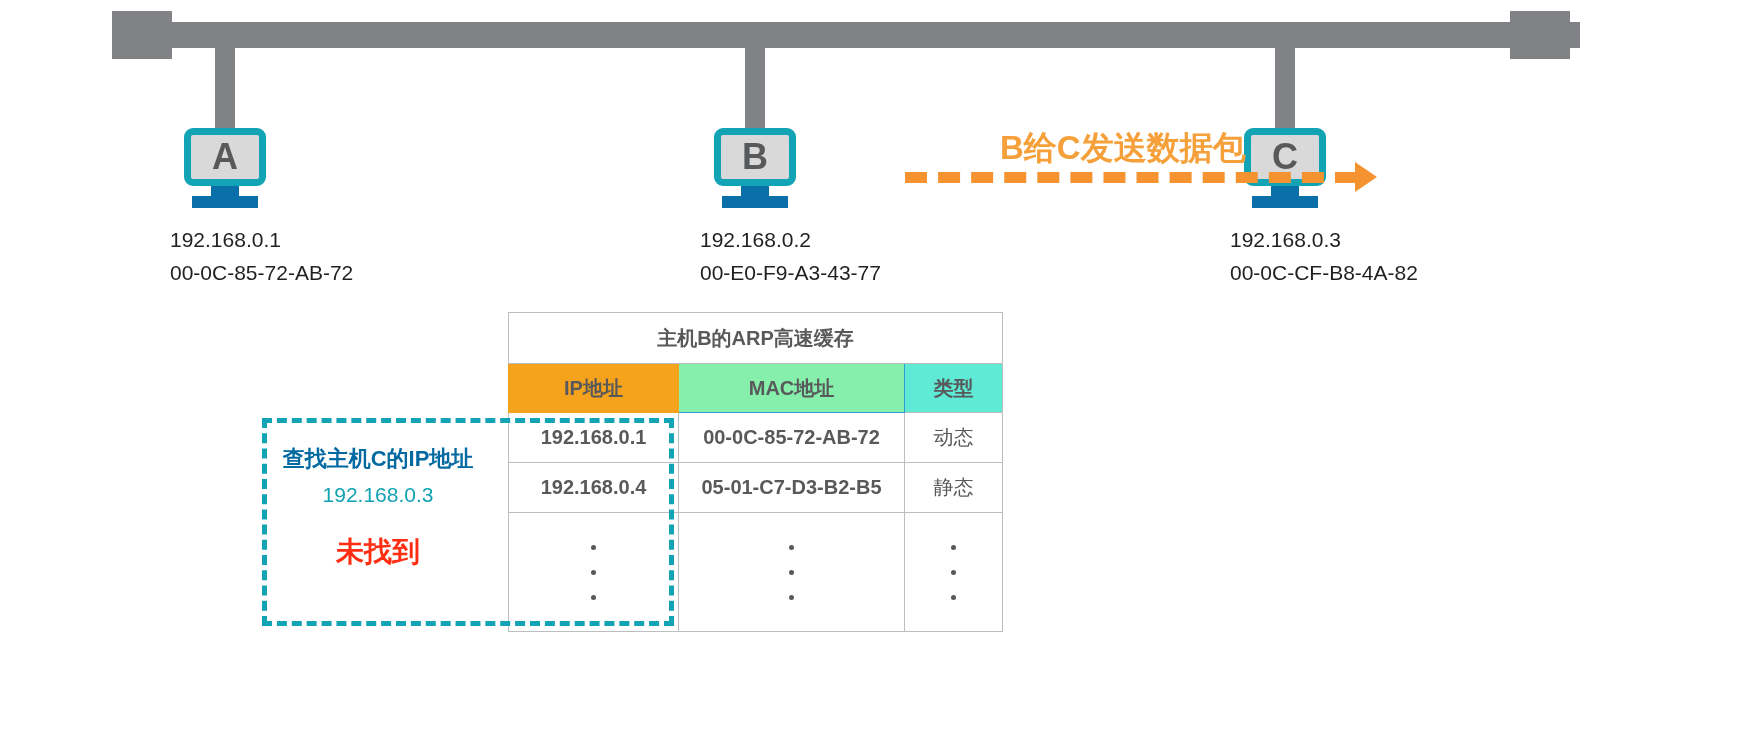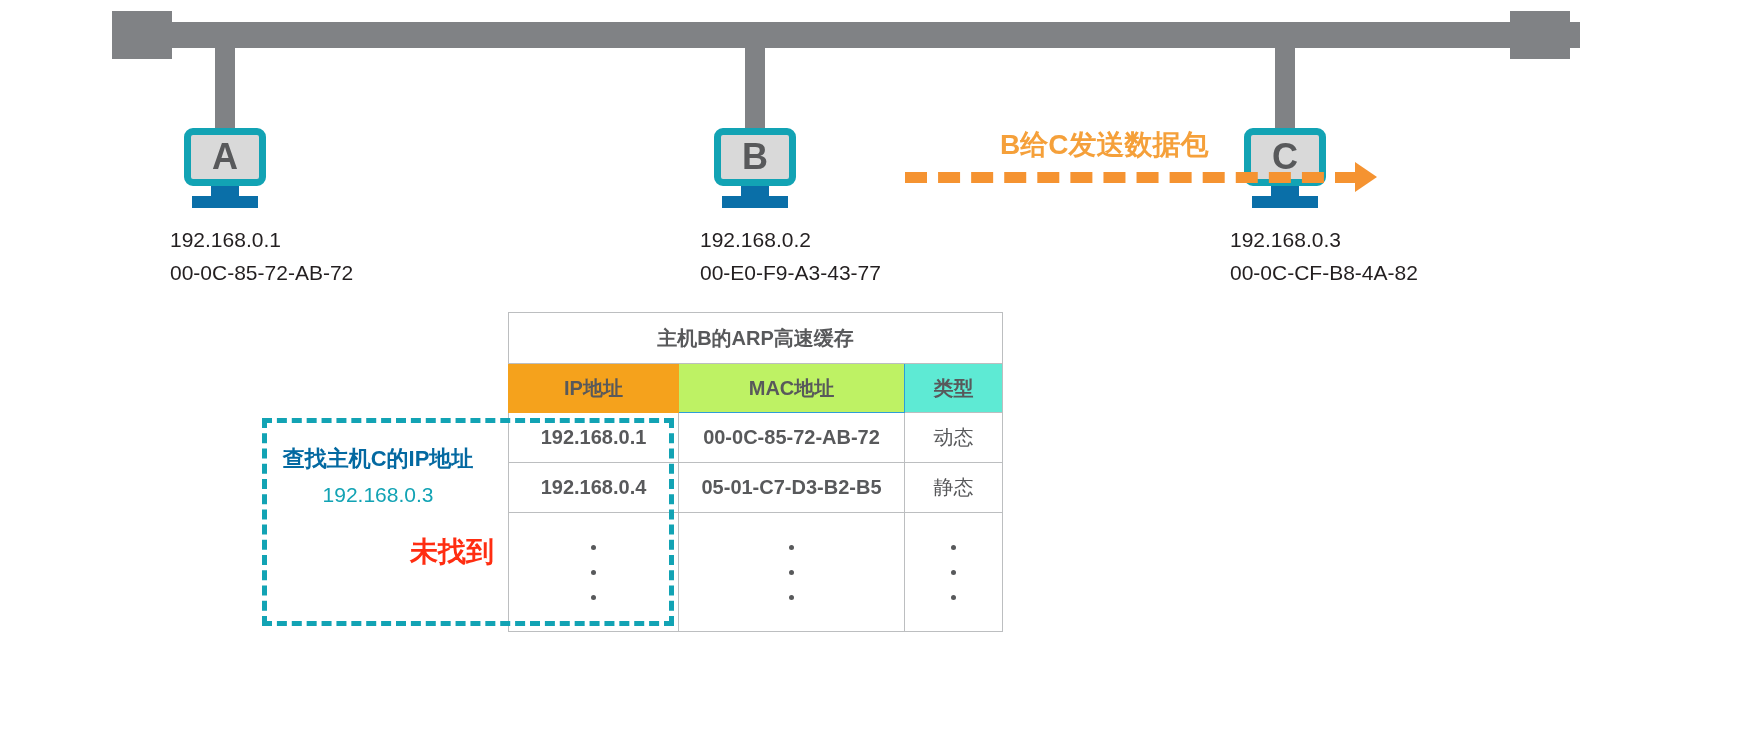--- a/index.html
+++ b/index.html
@@ -111,21 +111,21 @@
     position: absolute;
     width: 0;
     height: 0;
     border-top: 15px solid transparent;
     border-bottom: 15px solid transparent;
     border-left: 22px solid #F59331;
   }
   .packet-label {
     position: absolute;
     color: #F5A03A;
-    font-size: 28px;
+    font-size: 33px;
     font-weight: bold;
     white-space: nowrap;
   }
 
   
   .arp-table {
     position: absolute;
     left: 508px;
     top: 312px;
     border-collapse: collapse;
@@ -151,21 +151,21 @@
     color: #58595B;
     margin-left: 40px;
   }
   .hdr {
     height: 48px;
     font-size: 23px;
     font-weight: bold;
     color: #ffffff;
   }
   .hdr-ip   { background: #F5A21C; border-color: #F5A21C !important; margin-left: 16px; }
-  .hdr-mac  { background: #bef264; border-color: #2D9DD8 !important; }
+  .hdr-mac  { background: #86efac; border-color: #2D9DD8 !important; }
   .hdr-type { background: #5eead4; color: #58595B; }
   .data-row td { height: 49px; font-weight: bold; color: #58595B; }
   .data-row td.type-cell { font-weight: normal; }
   .ellipsis-cell {
     height: 118px;
     line-height: 1;
     padding: 0;
   }
   .dots {
     display: flex;
@@ -221,21 +221,20 @@
     padding-right: 180px;
     white-space: nowrap;
   }
   .lookup-result {
     margin-top: 26px;
     color: #FF2D11;
     font-size: 28px;
     font-weight: bold;
     padding-right: 180px;
     white-space: nowrap;
-    text-align: right;
   }
 </style>
 </head>
 <body>
 
 <div id="stage">
 
   <div class="bus-bar bus-main"></div>
   <div class="bus-bar bus-cap bus-cap-left"></div>
   <div class="bus-bar bus-cap bus-cap-right"></div>

